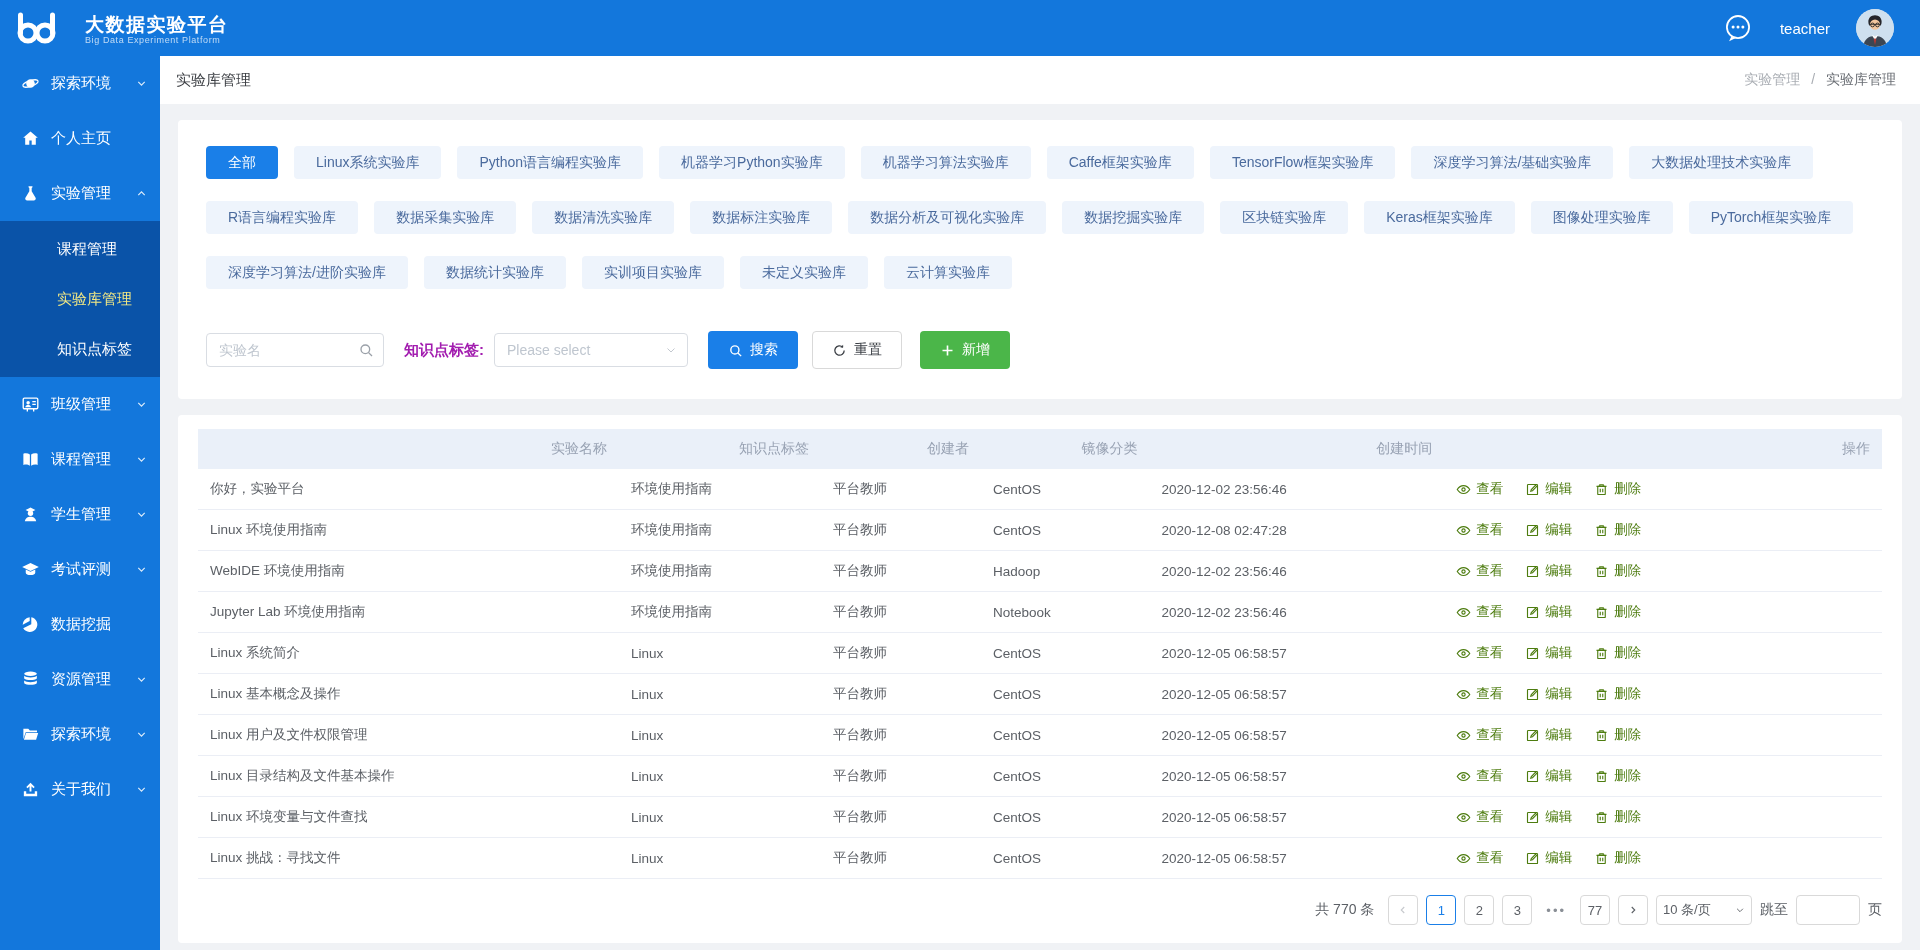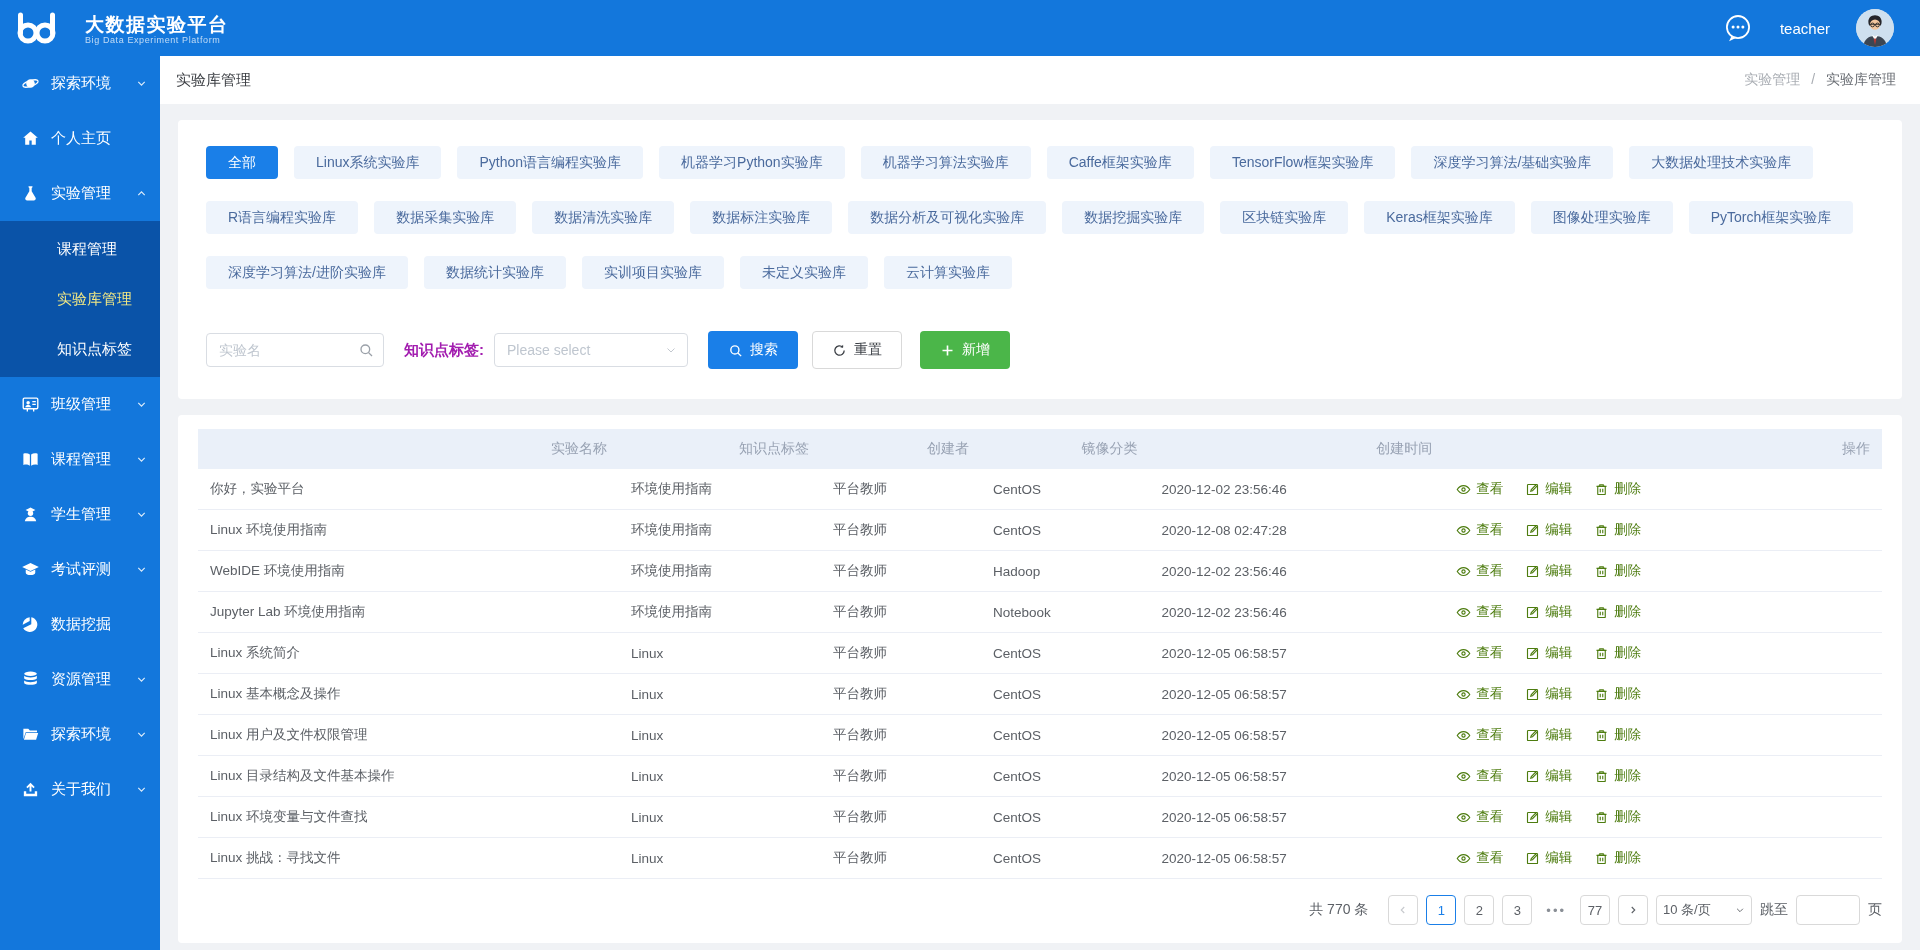--- a/index.html
+++ b/index.html
@@ -84,21 +84,21 @@
             font-size:14px; padding:11px 12px; white-space:nowrap; }
   tbody td{ font-size:13.5px; color:#5c6066; padding:11px 12px; border-bottom:1px solid #ebeef5; white-space:nowrap;
             overflow:hidden; text-overflow:ellipsis; }
   .ops{ display:flex; gap:22px; }
   .op{ display:inline-flex; align-items:center; gap:5px; color:#4d7c0f; cursor:pointer; }
   .op svg{ width:15px; height:15px; display:block; }
 
   
   .pager{ display:flex; justify-content:flex-end; align-items:center; margin-top:16px; gap:8px;
           font-size:14px; color:#5c6066; }
-  .pager .total{ margin-right:12px; }
+  .pager .total{ margin-right:6px; }
   .pgbtn{ min-width:30px; height:30px; border:1px solid #d9d9d9; border-radius:4px; background:#fff;
           display:inline-flex; align-items:center; justify-content:center; font-size:13px; color:#5c6066;
           cursor:pointer; padding:0 6px; }
   .pgbtn svg{ width:12px; height:12px; fill:none; stroke:currentColor; stroke-width:2.2; display:block; }
   .pgbtn.active{ border-color:var(--accent,#1a7fe8); color:var(--accent,#1a7fe8); }
   .pgbtn.disabled{ color:#c6c9cd; cursor:default; }
   .pg-ellipsis{ border:none; background:transparent; letter-spacing:2px; color:#8a8f96; cursor:default; }
   .pg-size{ width:96px; justify-content:space-between; }
   .jump-input{ width:64px; height:30px; border:1px solid #d9d9d9; border-radius:4px; outline:none;
                font-size:13px; padding:0 8px; font-family:inherit; }

